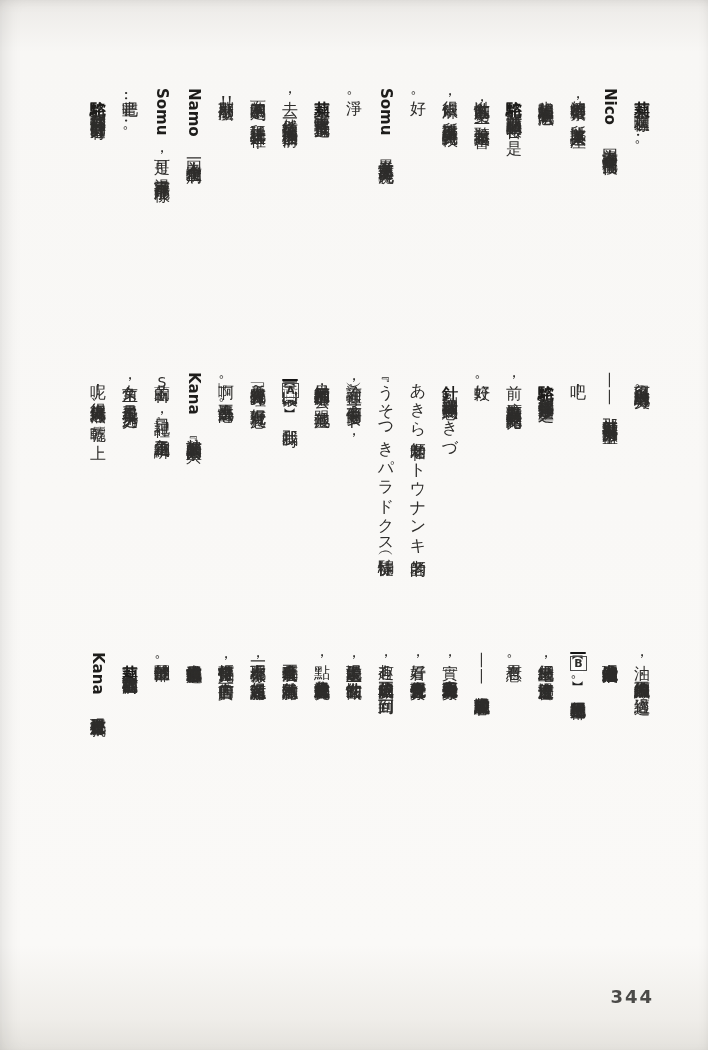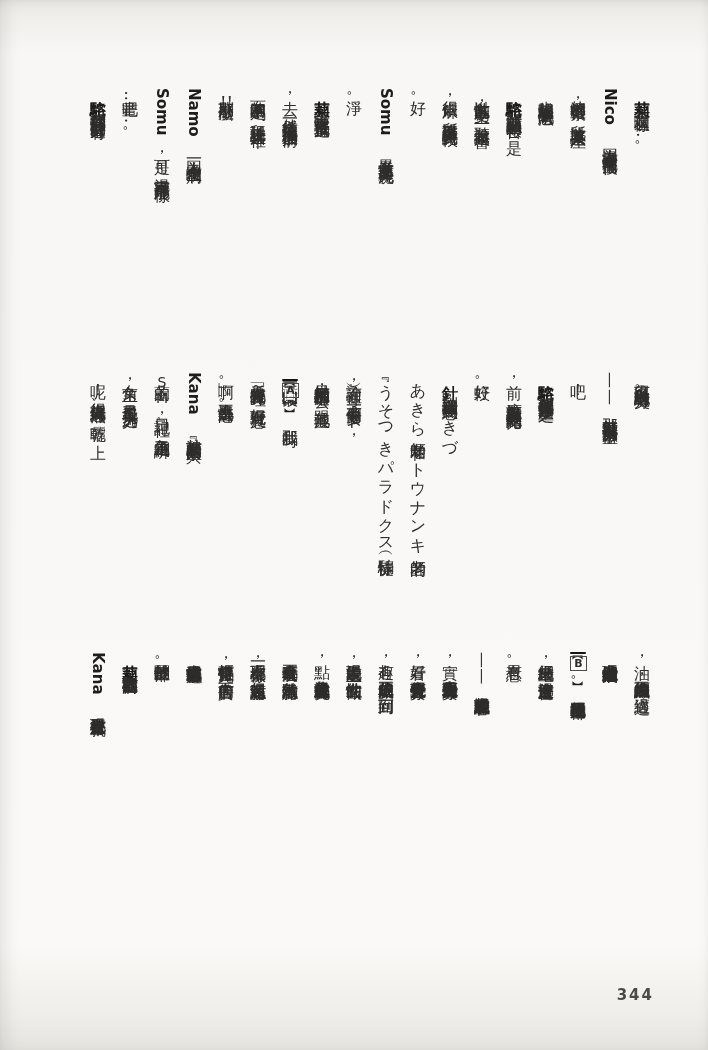--- a/index.html
+++ b/index.html
@@ -50,21 +50,21 @@
   .fm-letter {
     font-family: "DejaVu Sans", sans-serif; font-weight: bold;
     font-size: 11px; text-orientation: upright;
     border: 1px solid #4a4a4a; padding: 0 1px; margin: 2px 0;
   }
   .page-number {
     position: absolute;
     right: 54px; top: 986px;
     font-family: "DejaVu Sans", sans-serif;
     font-weight: bold;
-    font-size: 15px;
+    font-size: 18px;
     letter-spacing: 2px;
     color: #4b4a48;
   }
 </style>
 </head>
 <body>
 
 <div class="page">
   <div class="band" id="band1">
       <div class="col"><span class="speaker cjk">莉菜</span><span>是這樣啊……。</span></div>

